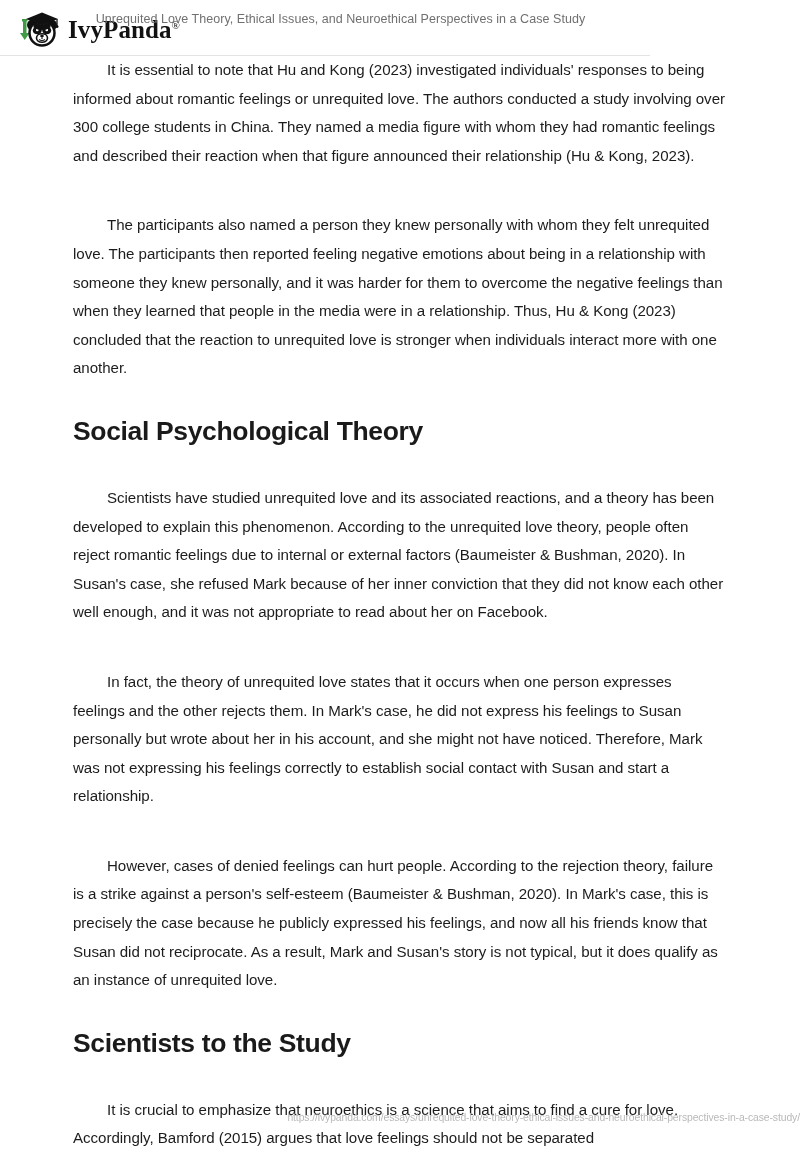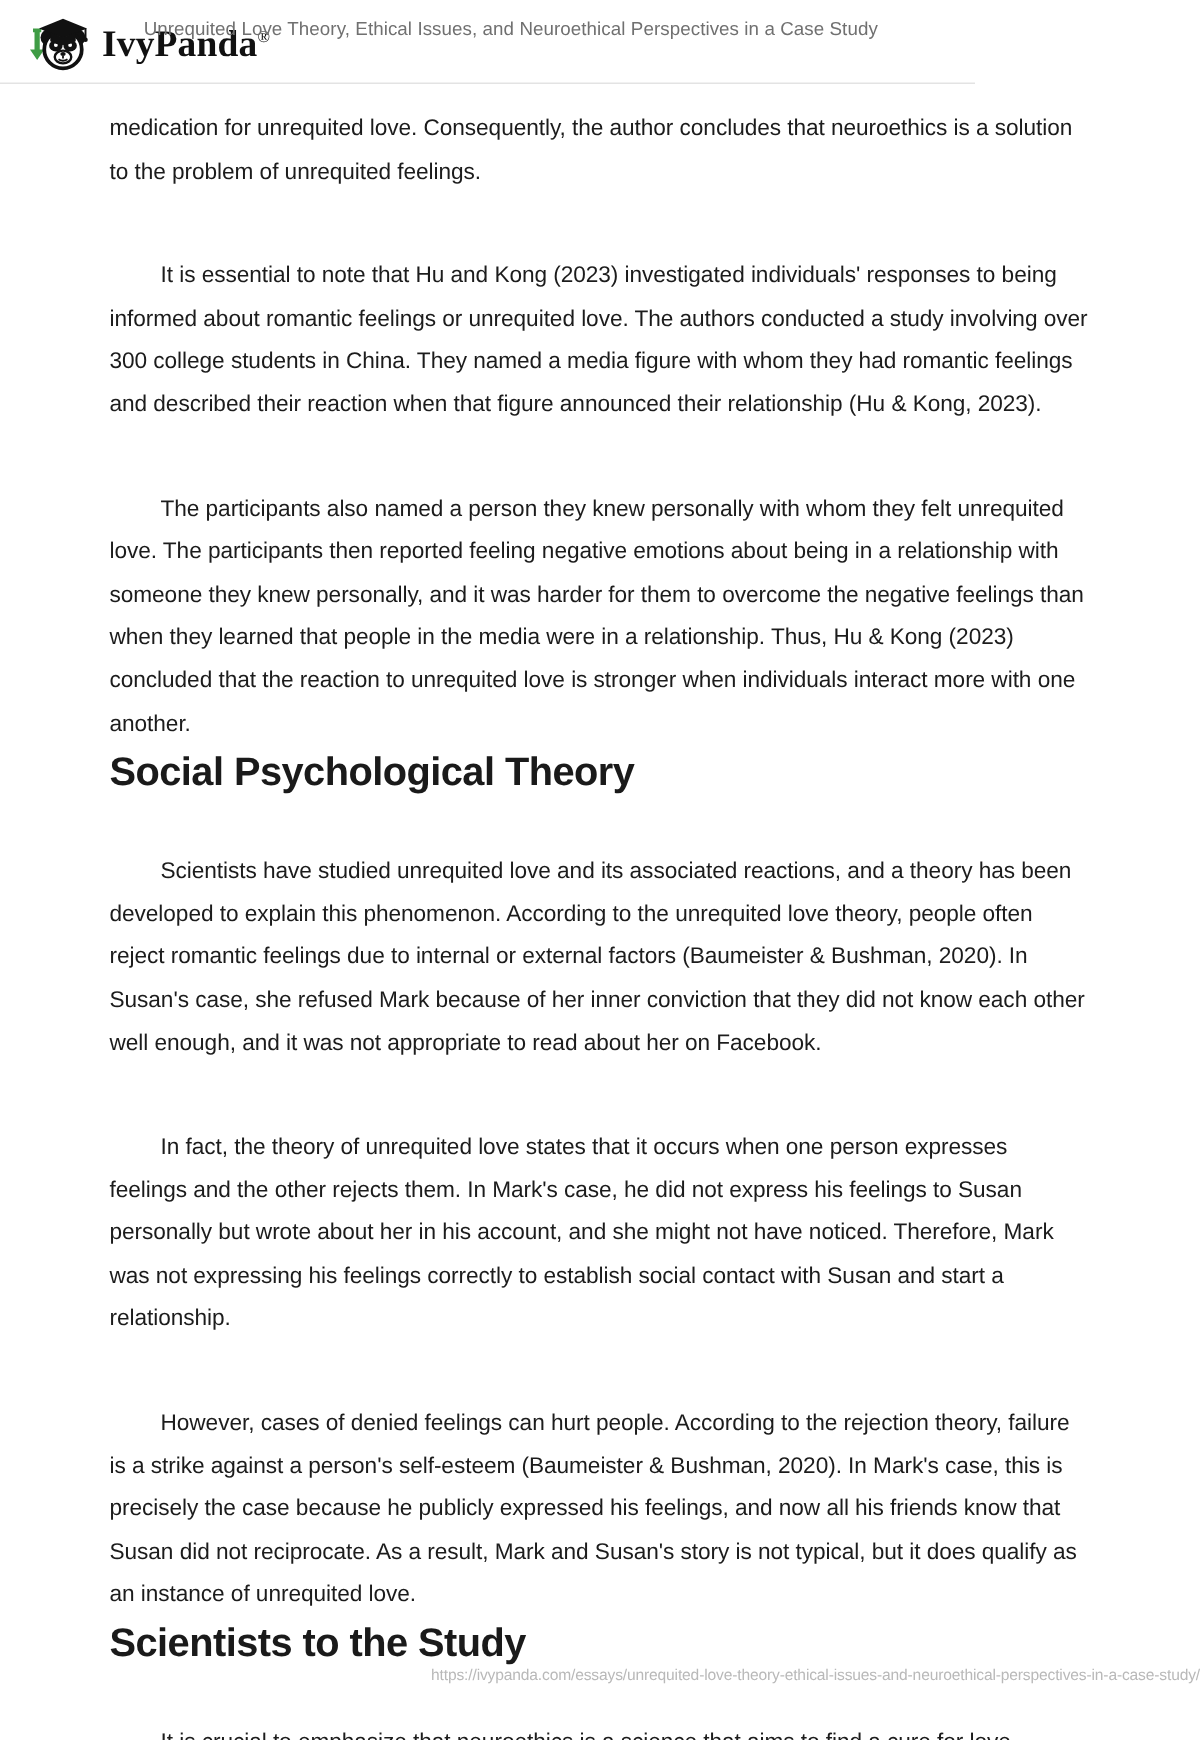--- a/index.html
+++ b/index.html
@@ -94,20 +94,21 @@
   }
   .section-heading {
     margin: 0;
     font-size: 26.5px;
     line-height: 34px;
     font-weight: 700;
     color: #1a1a1a;
     letter-spacing: -0.35px;
   }
   .para + .section-heading {
+    margin-top: 31px;
   }
   .section-heading + .para {
     margin-top: 36px;
     text-indent: 34px;
   }
 
   
   .page-footer {
     position: absolute;
     left: 0;
@@ -166,21 +167,20 @@
       </svg>
     </span>
     <span class="brand-name"><span>IvyPanda</span><span class="reg">®</span></span>
   </a>
 
   <div class="header-title">Unrequited Love Theory, Ethical Issues, and Neuroethical Perspectives in a Case Study</div>
 </div>
 
 <div class="content">
 
-  <p class="para first">medication for unrequited love. Consequently, the author concludes that neuroethics is a solution to the problem of unrequited feelings.</p>
   <p class="para">It is essential to note that Hu and Kong (2023) investigated individuals' responses to being informed about romantic feelings or unrequited love. The authors conducted a study involving over 300 college students in China. They named a media figure with whom they had romantic feelings and described their reaction when that figure announced their relationship (Hu &amp; Kong, 2023).</p>
   <p class="para">The participants also named a person they knew personally with whom they felt unrequited love. The participants then reported feeling negative emotions about being in a relationship with someone they knew personally, and it was harder for them to overcome the negative feelings than when they learned that people in the media were in a relationship. Thus, Hu &amp; Kong (2023) concluded that the reaction to unrequited love is stronger when individuals interact more with one another.</p>
 
   <h2 class="section-heading">Social Psychological Theory</h2>
 
   <p class="para">Scientists have studied unrequited love and its associated reactions, and a theory has been developed to explain this phenomenon. According to the unrequited love theory, people often reject romantic feelings due to internal or external factors (Baumeister &amp; Bushman, 2020). In Susan's case, she refused Mark because of her inner conviction that they did not know each other well enough, and it was not appropriate to read about her on Facebook.</p>
   <p class="para">In fact, the theory of unrequited love states that it occurs when one person expresses feelings and the other rejects them. In Mark's case, he did not express his feelings to Susan personally but wrote about her in his account, and she might not have noticed. Therefore, Mark was not expressing his feelings correctly to establish social contact with Susan and start a relationship.</p>
   <p class="para">However, cases of denied feelings can hurt people. According to the rejection theory, failure is a strike against a person's self-esteem (Baumeister &amp; Bushman, 2020). In Mark's case, this is precisely the case because he publicly expressed his feelings, and now all his friends know that Susan did not reciprocate. As a result, Mark and Susan's story is not typical, but it does qualify as an instance of unrequited love.</p>
 
   <h2 class="section-heading">Scientists to the Study</h2>

